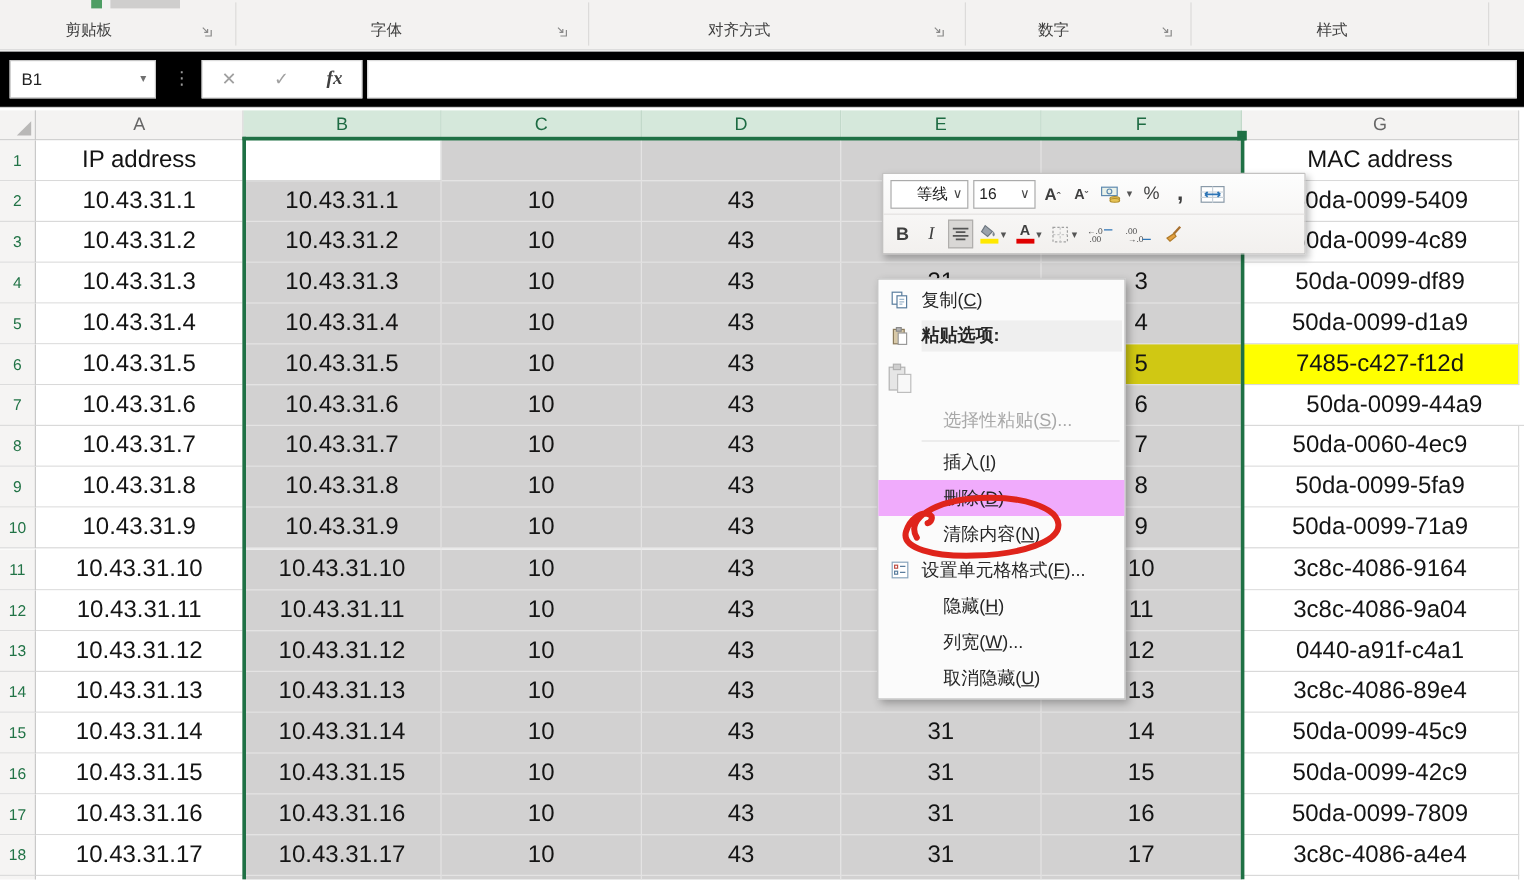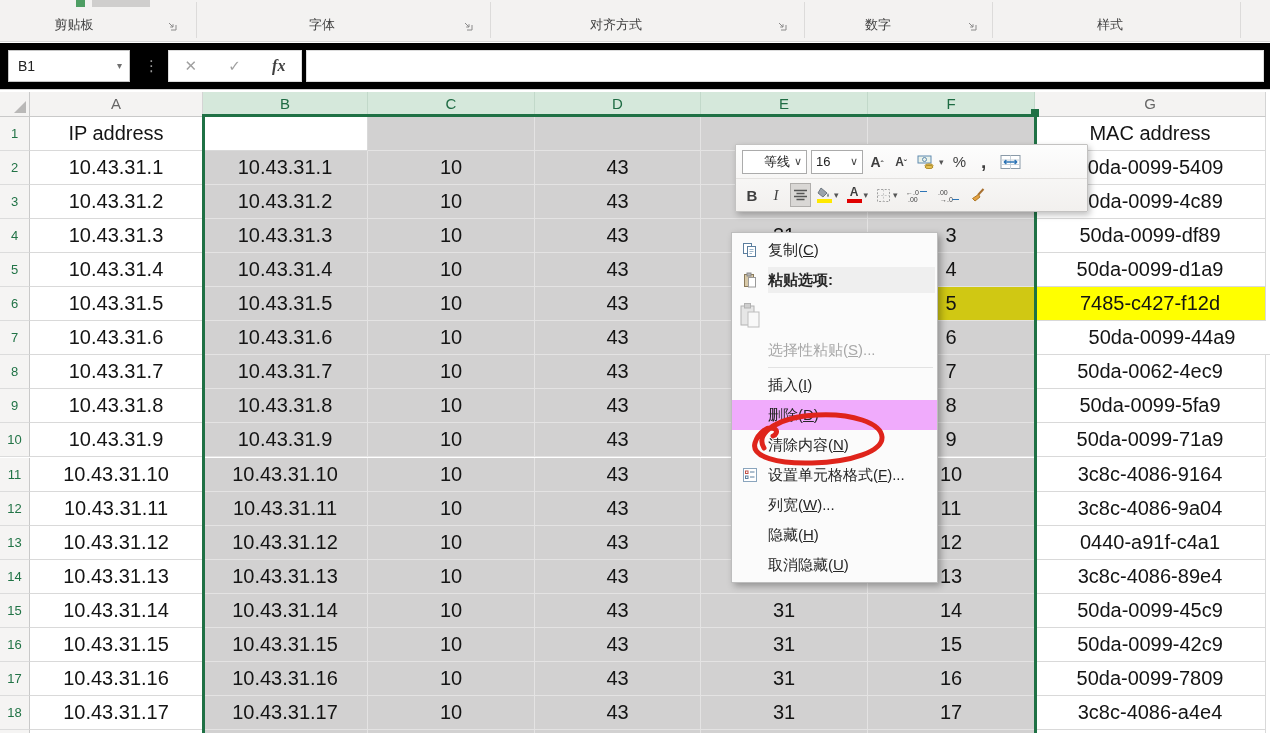--- a/index.html
+++ b/index.html
@@ -55,21 +55,21 @@
   .glyphA { font-weight:bold; font-size:14px; }
   .glyphA small { font-size:9px; }
   .colorbar { display:block; width:15px; height:4px; margin-top:1px; }
   .stack { display:flex; flex-direction:column; align-items:center; line-height:1; }
 
   
   .ctxmenu { position:absolute; left:731px; top:232px; width:207px; background:#fbfbfb; border:1px solid #bdbdbd; box-shadow:3px 3px 7px rgba(0,0,0,.3); z-index:8; padding:2px 0; }
   .mitem { position:relative; height:30px; display:flex; align-items:center; font-size:15px; color:#262626; }
   .mitem .mico { width:36px; display:flex; justify-content:center; align-items:center; flex:none; }
   .mitem .mlbl { padding-left:0; }
-  .mitem.noicon .mlbl { padding-left:36px; }
+  .mitem.noicon .mlbl { padding-left:54px; }
   .mitem.hl { background:#f0abfc; }
   .mitem.dis { color:#a8a8a8; }
   .mitem.hdr .mlbl { background:#efefef; font-weight:bold; flex:1; height:26px; line-height:26px; margin-right:2px; }
   .mitem.pasterow { height:40px; }
   .msep { height:1px; background:#e2e2e2; margin:2px 4px 2px 36px; }
   .mlbl u { text-decoration:underline; }
 
   .redcircle { position:absolute; left:740px; top:406px; width:152px; height:64px; z-index:9; pointer-events:none; }
 </style>
 </head>
@@ -275,21 +275,21 @@
       <div class="cell gray" style="left: 868px; width: 167px; top: 661.8px;">16</div>
       <div class="cell gray" style="left: 868px; width: 167px; top: 695.85px;">17</div>
       <div class="cell gray" style="left: 868px; width: 167px; top: 729.9px;"></div>
       <div class="cell" style="left: 1035px; width: 231px; top: 117px;">MAC address</div>
       <div class="cell" style="left: 1035px; width: 231px; top: 151.05px;">50da-0099-5409</div>
       <div class="cell" style="left: 1035px; width: 231px; top: 185.1px;">50da-0099-4c89</div>
       <div class="cell" style="left: 1035px; width: 231px; top: 219.15px;">50da-0099-df89</div>
       <div class="cell" style="left: 1035px; width: 231px; top: 253.2px;">50da-0099-d1a9</div>
       <div class="cell yellow" style="left: 1035px; width: 231px; top: 287.25px;">7485-c427-f12d</div>
       <div class="cell" style="left: 1035px; width: 255px; top: 321.3px;">50da-0099-44a9</div>
-      <div class="cell" style="left: 1035px; width: 231px; top: 355.35px;">50da-0062-4ec9</div>
+      <div class="cell" style="left: 1035px; width: 231px; top: 355.35px;">50da-0060-4ec9</div>
       <div class="cell" style="left: 1035px; width: 231px; top: 389.4px;">50da-0099-5fa9</div>
       <div class="cell" style="left: 1035px; width: 231px; top: 423.45px;">50da-0099-71a9</div>
       <div class="cell" style="left: 1035px; width: 231px; top: 457.5px;">3c8c-4086-9164</div>
       <div class="cell" style="left: 1035px; width: 231px; top: 491.55px;">3c8c-4086-9a04</div>
       <div class="cell" style="left: 1035px; width: 231px; top: 525.6px;">0440-a91f-c4a1</div>
       <div class="cell" style="left: 1035px; width: 231px; top: 559.65px;">3c8c-4086-89e4</div>
       <div class="cell" style="left: 1035px; width: 231px; top: 593.7px;">50da-0099-45c9</div>
       <div class="cell" style="left: 1035px; width: 231px; top: 627.75px;">50da-0099-42c9</div>
       <div class="cell" style="left: 1035px; width: 231px; top: 661.8px;">50da-0099-7809</div>
       <div class="cell" style="left: 1035px; width: 231px; top: 695.85px;">3c8c-4086-a4e4</div>
@@ -439,24 +439,24 @@
           <svg width="16" height="16" viewBox="0 0 16 16">
             <rect x="1.5" y="1.5" width="13" height="13" fill="#fff" stroke="#8aa5bd"></rect>
             <rect x="3.5" y="4" width="2.5" height="2.5" fill="none" stroke="#c05046"></rect>
             <rect x="3.5" y="9" width="2.5" height="2.5" fill="none" stroke="#5b7e9e"></rect>
             <path d="M8 5 h4.5 M8 10 h4.5" stroke="#5b7e9e"></path>
           </svg>
         </span>
         <span class="mlbl">设置单元格格式(<u>F</u>)...</span>
       </div>
       <div class="mitem noicon">
+        <span class="mlbl">隐藏(<u>H</u>)</span>
+      </div>
+      <div class="mitem noicon">
         <span class="mlbl">列宽(<u>W</u>)...</span>
-      </div>
-      <div class="mitem noicon">
-        <span class="mlbl">隐藏(<u>H</u>)</span>
       </div>
       <div class="mitem noicon">
         <span class="mlbl">取消隐藏(<u>U</u>)</span>
       </div>
     </div>
 
   <svg class="redcircle" viewBox="0 0 152 64">
     <path d="M24 42 C14 26 40 11 76 9 C112 7 141 17 142 31 C143 45 112 56 72 57 C38 58 11 51 15 37 C18 27 28 19 35 23 C38 25 36 29 33 30" fill="none" stroke="#df241b" stroke-width="5" stroke-linecap="round"></path>
   </svg>
 

